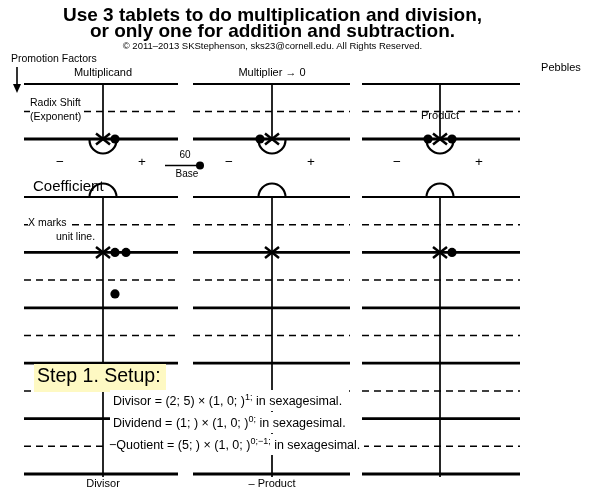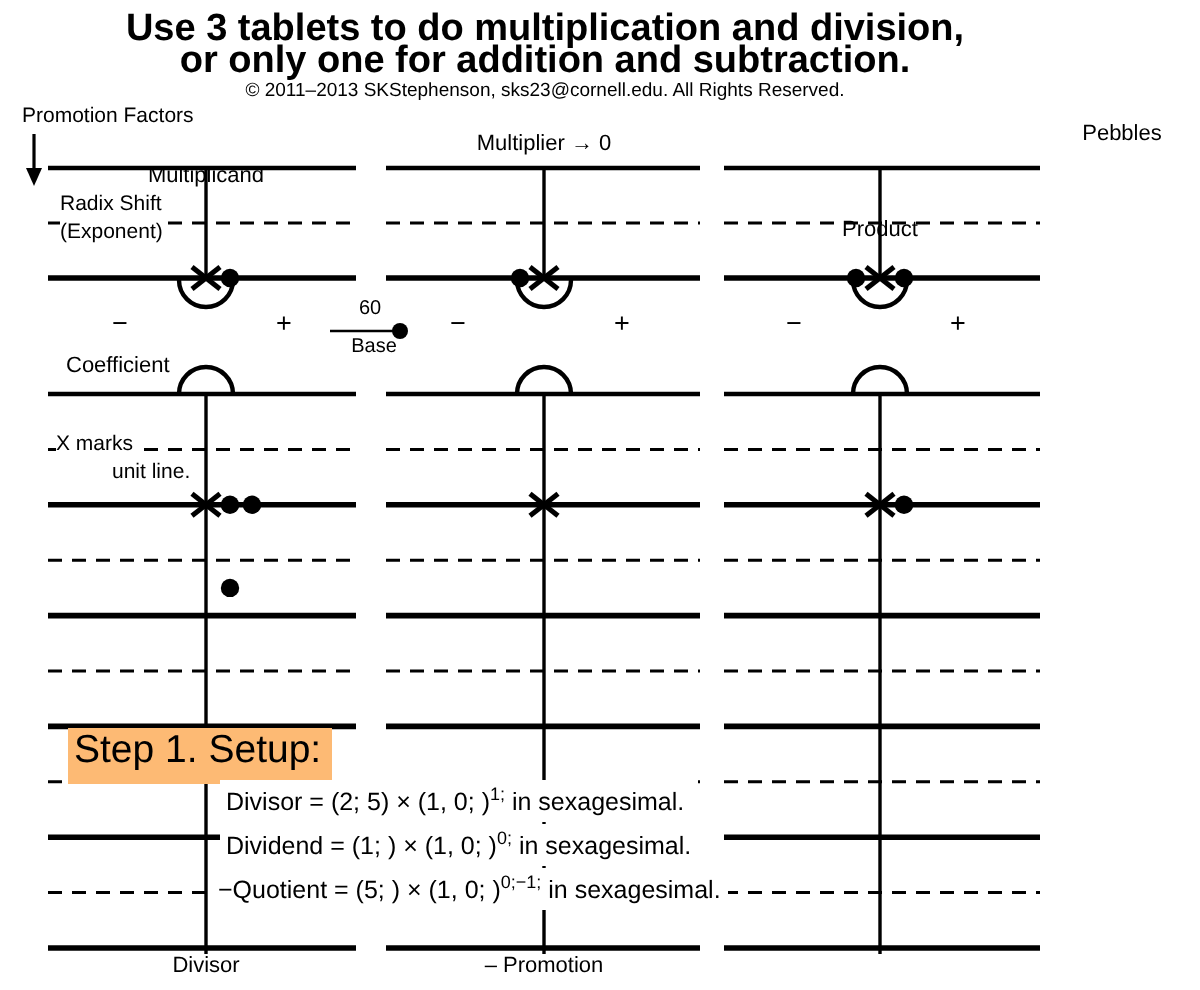--- a/index.html
+++ b/index.html
@@ -10,22 +10,22 @@
   .title-line{left:0;top:7px;width:545px;font-size:19px;font-weight:bold;line-height:16px;}
   .title-line2{top:23px;}
   .copyright{left:0;top:40px;width:545px;font-size:9.5px;line-height:11px;}
   .promo{left:11px;top:52px;font-size:10.5px;}
   .hdr{width:150px;top:66px;font-size:11px;line-height:13px;}
   .pebhdr{left:531px;top:61px;width:60px;font-size:11px;}
   .small-lbl{font-size:10.5px;line-height:12.5px;background:#fff;padding:0 3px 0 0;}
   .sign{width:18px;top:155px;font-size:13.5px;line-height:14px;}
   .base60{left:169px;top:149px;width:32px;font-size:10px;line-height:11px;}
   .baselbl{left:170px;top:168px;width:34px;font-size:10px;line-height:11px;}
-  .coef{left:33px;top:177px;font-size:11px;}
-  .step-h{left:34px;top:364px;font-size:19.5px;line-height:22px;background:#fdba74;padding:0 5px 6px 3px;}
+  .coef{left:33px;top:177px;font-size:15px;}
+  .step-h{left:34px;top:364px;font-size:19.5px;line-height:22px;background:#fef9c3;padding:0 5px 6px 3px;}
   .fm{font-size:12.5px;line-height:15px;background:#fff;padding:4px 4px 2px 3px;white-space:nowrap;}
   .fm sup{font-size:9px;line-height:0;}
   .f1{left:110px;top:390px;text-align:center;}
   .f2{left:110px;top:412px;}
   .f3{left:106px;top:434px;}
   .ftr{width:150px;top:477px;font-size:11px;line-height:12px;}
 </style>
 </head>
 <body>
 
@@ -111,21 +111,21 @@
       <circle cx="452" cy="252.4" r="4.6" fill="#000"></circle>
       <circle cx="115" cy="293.95" r="4.6" fill="#000"></circle>
     </svg>
 
   <div class="abs ctr title-line">Use 3 tablets to do multiplication and division,</div>
   <div class="abs ctr title-line title-line2">or only one for addition and subtraction.</div>
   <div class="abs ctr copyright">© 2011–2013 SKStephenson, sks23@cornell.edu. All Rights Reserved.</div>
 
   <div class="abs promo">Promotion Factors</div>
 
-  <div class="abs ctr hdr" style="left:28px;margin-top:16px;">Multiplicand</div>
+  <div class="abs ctr hdr" style="left:28px;">Multiplicand</div>
   <div class="abs ctr hdr" style="left:197px;">Multiplier → 0</div>
   <div class="abs ctr hdr" style="left:365px;margin-top:43px;">Product</div>
   <div class="abs ctr pebhdr">Pebbles</div>
 
   <div class="abs small-lbl" style="left:30px;top:96px;">Radix Shift</div>
   <div class="abs small-lbl" style="left:30px;top:110px;">(Exponent)</div>
 
   <div class="abs ctr sign" style="left:51px;">−</div>
   <div class="abs ctr sign" style="left:133px;">+</div>
   <div class="abs ctr sign" style="left:220px;">−</div>
@@ -141,17 +141,17 @@
   <div class="abs small-lbl" style="left:28px;top:216px;">X marks</div>
   <div class="abs small-lbl" style="left:28px;top:230px;padding-left:28px;">unit line.</div>
 
   <div class="abs step-h">Step 1. Setup:</div>
 
   <div class="abs fm f1"><span>Divisor = (2; 5) × (1, 0; )</span><sup>1;</sup><span> in sexagesimal.</span></div>
   <div class="abs fm f2"><span>Dividend = (1; ) × (1, 0; )</span><sup>0;</sup><span> in sexagesimal.</span></div>
   <div class="abs fm f3"><span>−Quotient = (5; ) × (1, 0; )</span><sup>0;−1;</sup><span> in sexagesimal.</span></div>
 
   <div class="abs ctr ftr" style="left:28px;">Divisor</div>
-  <div class="abs ctr ftr" style="left:197px;">– Promotion</div>
+  <div class="abs ctr ftr" style="left:197px;">– Product</div>
 
   <div class="abs" id="rail"></div>
   <div class="abs" id="pebbles-grid"></div>
 </div>
 
 </body></html>

